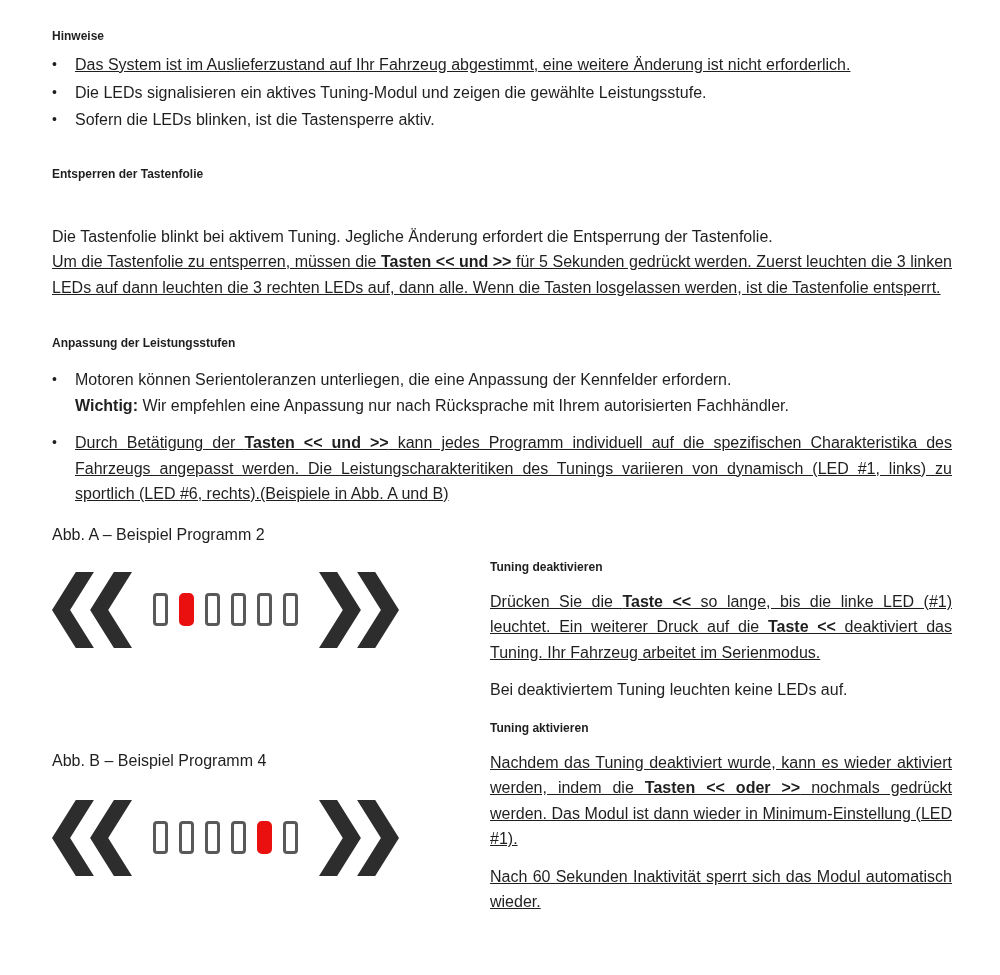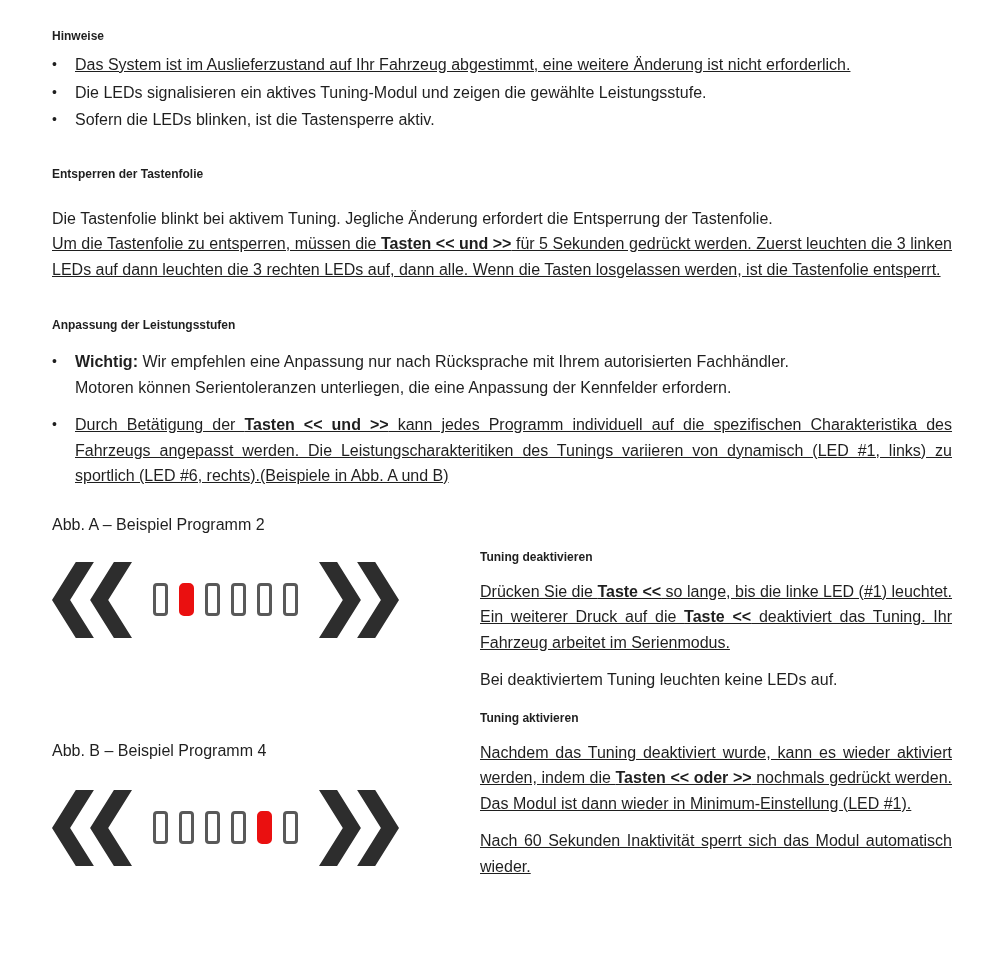--- a/index.html
+++ b/index.html
@@ -25,28 +25,28 @@
   .b{font-weight:bold;}
   .j{text-align:justify;text-decoration:underline;}
   p{margin:0;}
 
   
   .bullet{display:flex;margin-top:2px;}
   .bullet .marker{flex:0 0 23px;font-size:14px;}
   .bullet .btext{flex:1;}
 
   .sec-entsperren h3{margin-top:31px;}
-  .sec-entsperren .body{margin-top:22px;}
+  .sec-entsperren .body{margin-top:40px;}
   .sec-anpassung h3{margin-top:33px;}
   .sec-anpassung .bullets{margin-top:14px;}
   .sec-anpassung .bullet + .bullet{margin-top:12px;}
   .sec-hinweise .bullets{margin-top:6px;}
 
   
-  .bottom{display:flex;margin-top:24px;}
+  .bottom{display:flex;margin-top:16px;gap:10px;}
   .col-figures{flex:0 0 428px;}
   .col-text{flex:1;}
 
   .fig-caption{line-height:20px;}
   .fig-caption.cap-a{margin-top:2px;}
   .fig-caption.cap-b{margin-top:102px;}
   .fig{display:flex;align-items:center;margin-top:26px;}
   .fig.fig-b{margin-top:28px;}
 
   .chev{flex:0 0 auto;display:block;}
@@ -99,22 +99,22 @@
       <p class="j"><span>Um die Tastenfolie zu entsperren, müssen die </span><span class="b">Tasten &lt;&lt; und &gt;&gt;</span><span> für 5 Sekunden gedrückt werden. Zuerst leuchten die 3 linken LEDs auf dann leuchten die 3 rechten LEDs auf, dann alle. Wenn die Tasten losgelassen werden, ist die Tastenfolie entsperrt.</span></p>
     </div>
   </div>
 
   <div class="sec-anpassung">
     <h3>Anpassung der Leistungsstufen</h3>
     <div class="bullets">
       <div class="bullet">
         <span class="marker">•</span>
         <div class="btext">
+          <p><span>Motoren können Serientoleranzen unterliegen, die eine Anpassung der Kennfelder erfordern.</span></p>
           <p><span class="b">Wichtig:</span><span> Wir empfehlen eine Anpassung nur nach Rücksprache mit Ihrem autorisierten Fachhändler.</span></p>
-          <p><span>Motoren können Serientoleranzen unterliegen, die eine Anpassung der Kennfelder erfordern.</span></p>
         </div>
       </div>
       <div class="bullet">
         <span class="marker">•</span>
         <div class="btext j"><span>Durch Betätigung der </span><span class="b">Tasten &lt;&lt; und &gt;&gt;</span><span> kann jedes Programm individuell auf die spezifischen Charakteristika des Fahrzeugs angepasst werden. Die Leistungscharakteritiken des Tunings variieren von dynamisch (LED #1, links) zu sportlich (LED #6, rechts).(Beispiele in Abb. A und B)</span></div>
       </div>
     </div>
   </div>
 
   <div class="bottom">

